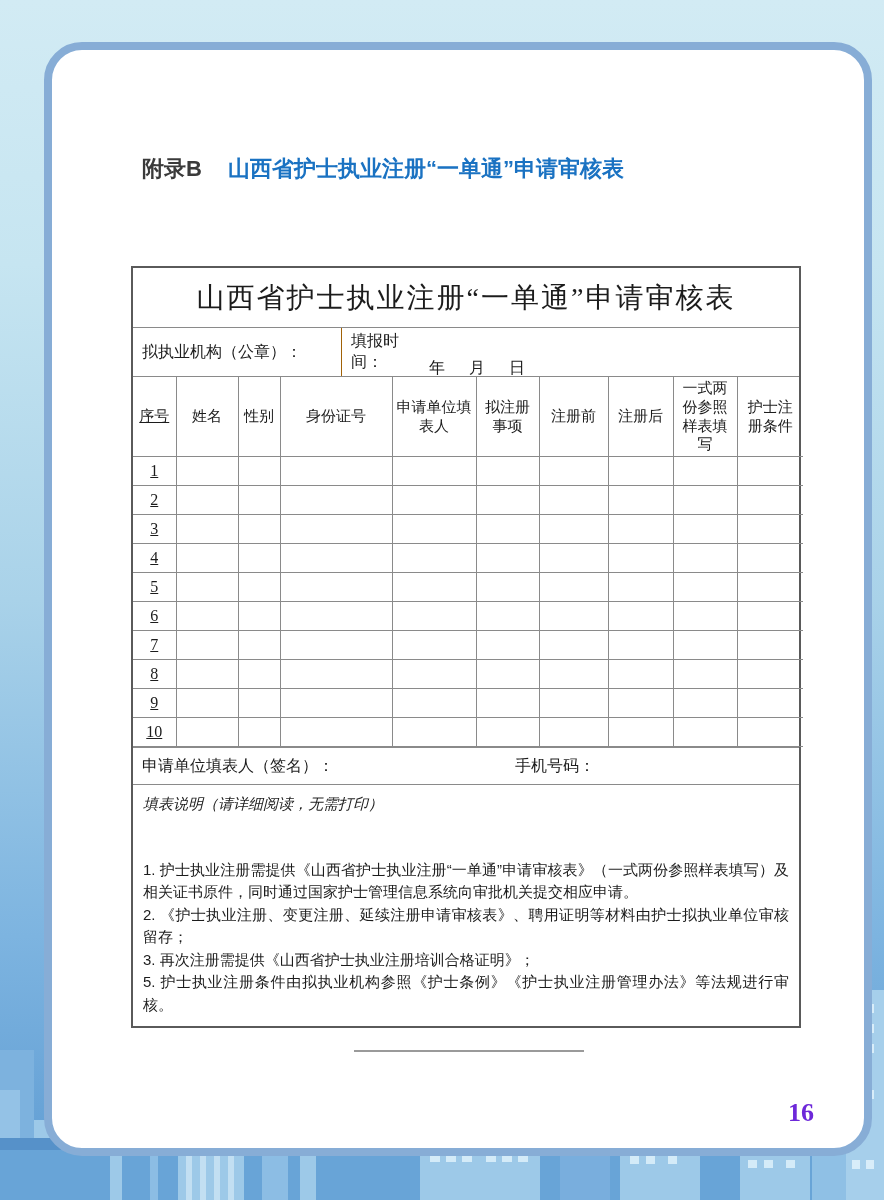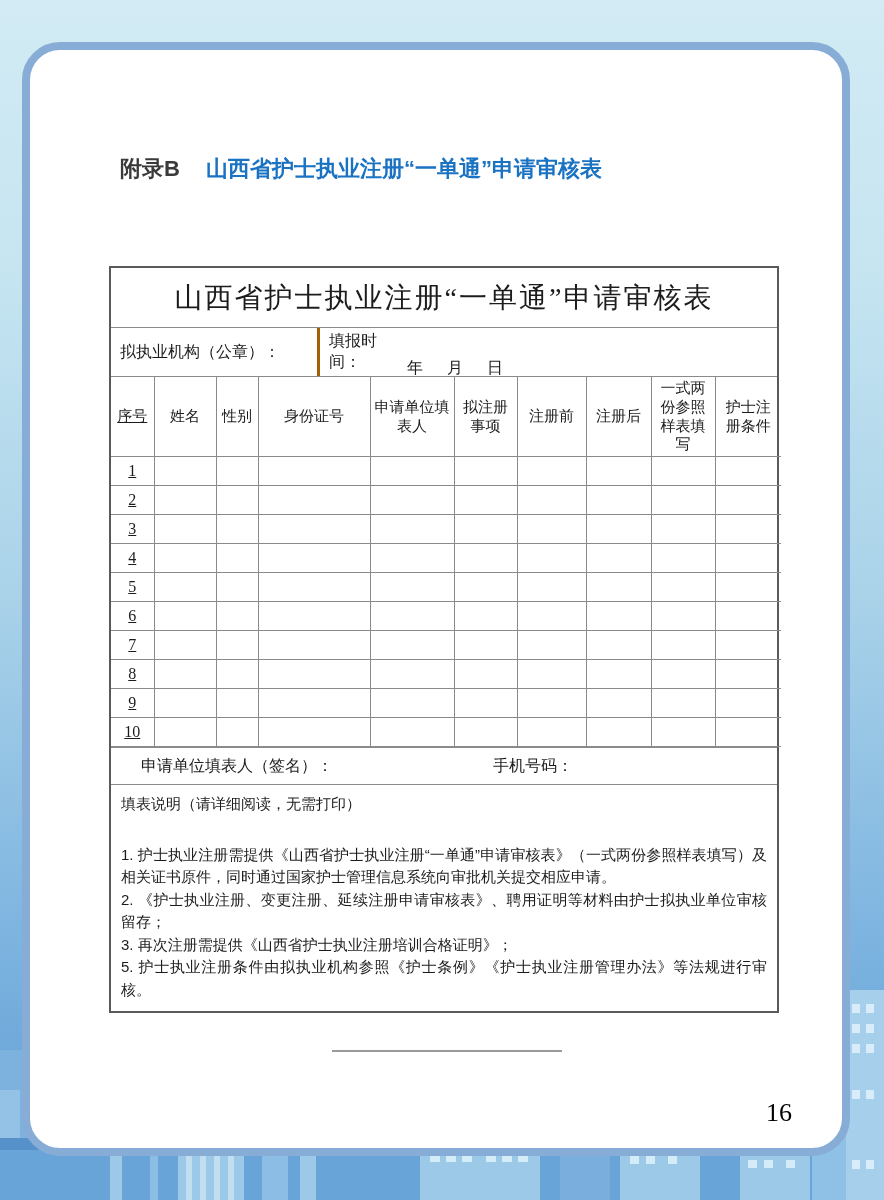--- a/index.html
+++ b/index.html
@@ -12,41 +12,41 @@
   }
 
   
   .skyline {
     position: absolute; left: 0; top: 970px; width: 884px; height: 230px;
     z-index: 0;
   }
 
   
   .card {
-    position: absolute; left: 22px; top: 42px; width: 828px; height: 1114px;
+    position: absolute; left: 44px; top: 42px; width: 828px; height: 1114px;
     background: #ffffff;
     border: 8px solid #87add6;
     border-radius: 38px;
     z-index: 1;
   }
 
   
   .appendix { position: absolute; left: 90px; top: 104px; font-size: 22px; font-weight: bold; white-space: nowrap; }
   .appendix .lbl { color: #3a3a3a; }
   .appendix .ttl { color: #1a72c2; margin-left: 26px; }
 
   
   .formwrap {
     position: absolute; left: 79px; top: 216px; width: 670px;
     border: 2px solid #5a5a5a;
     color: #1c1c1c;
   }
   .trow { display: flex; border-bottom: 1px solid #8a8a8a; }
   .trow:last-child { border-bottom: none; }
-  .tcell { border-right: 3px solid #a16207; }
+  .tcell { border-right: 1px solid #a16207; }
   .tcell:last-child { border-right: none; }
 
   .title-row { height: 60px; display: flex; align-items: center; justify-content: center; }
   .form-title { font-family: "Liberation Serif", serif; font-size: 28px; letter-spacing: 2px; }
 
   .info-row { height: 49px; font-family: "Liberation Serif", serif; font-size: 16px; }
   .info-row .tcell { display: flex; align-items: center; padding-left: 9px; }
   .ic1 { width: 209px; } .ic2 { width: 268px; } .ic3 { width: 193px; justify-content: flex-end; }
   .date-value { margin-left: 26px; letter-spacing: 10px; white-space: pre; margin-top: 32px; }
 
@@ -62,28 +62,28 @@
   }
   table.grid tr :first-child { border-left: none; text-decoration: underline; }
   table.grid tr :last-child { border-right: none; }
   table.grid tr:first-child th { border-top: none; }
 
   .signer-row { height: 38px; position: relative; display: flex; align-items: center; font-size: 16px; }
   .signer-label { padding-left: 9px; }
   .phone-label { position: absolute; left: 382px; }
 
   .notes { padding: 8px 10px 10px 10px; font-size: 15px; line-height: 1.5; min-height: 216px; }
-  .notes-heading { margin-bottom: 28px; }
+  .notes-heading { margin-bottom: 43px; font-style: italic; }
   .note-item { text-align: justify; }
 
   
   .blank-line { position: absolute; left: 330px; top: 1042px; width: 230px; height: 2px; background: #9a9a9a; }
   .page-number {
     position: absolute; left: 764px; top: 1090px;
-    font-family: "Liberation Serif", serif; font-weight: normal; font-size: 26px; color: #000000;
+    font-family: "Liberation Serif", serif; font-weight: bold; font-size: 26px; color: #6d28d9;
   }
 </style>
 </head>
 <body>
 
 <svg class="skyline" viewBox="0 0 884 230" preserveAspectRatio="none" aria-hidden="true">
 
   <rect x="0" y="80" width="34" height="150" fill="#7db2de"></rect>
   <rect x="0" y="120" width="20" height="110" fill="#94c2e6"></rect>
   <rect x="34" y="150" width="40" height="80" fill="#9dc9e8"></rect>
@@ -315,21 +315,21 @@
               <td></td>
               <td></td>
               <td></td>
               <td></td>
               <td></td>
             </tr>
       </tbody>
         </table>
     </div>
 
-    <div class="trow signer-row" style="border-top:1px solid #8a8a8a;padding-left:21px;">
+    <div class="trow signer-row" style="border-top:1px solid #8a8a8a;">
       <span class="signer-label">申请单位填表人（签名）：</span>
       <span class="phone-label">手机号码：</span>
     </div>
 
     <div class="trow">
       <div class="notes">
         <div class="notes-heading">填表说明（请详细阅读，无需打印）</div>
         <div class="note-item">1. 护士执业注册需提供《山西省护士执业注册“一单通”申请审核表》（一式两份参照样表填写）及相关证书原件，同时通过国家护士管理信息系统向审批机关提交相应申请。</div>
         <div class="note-item">2. 《护士执业注册、变更注册、延续注册申请审核表》、聘用证明等材料由护士拟执业单位审核留存；</div>
         <div class="note-item">3. 再次注册需提供《山西省护士执业注册培训合格证明》；</div>

